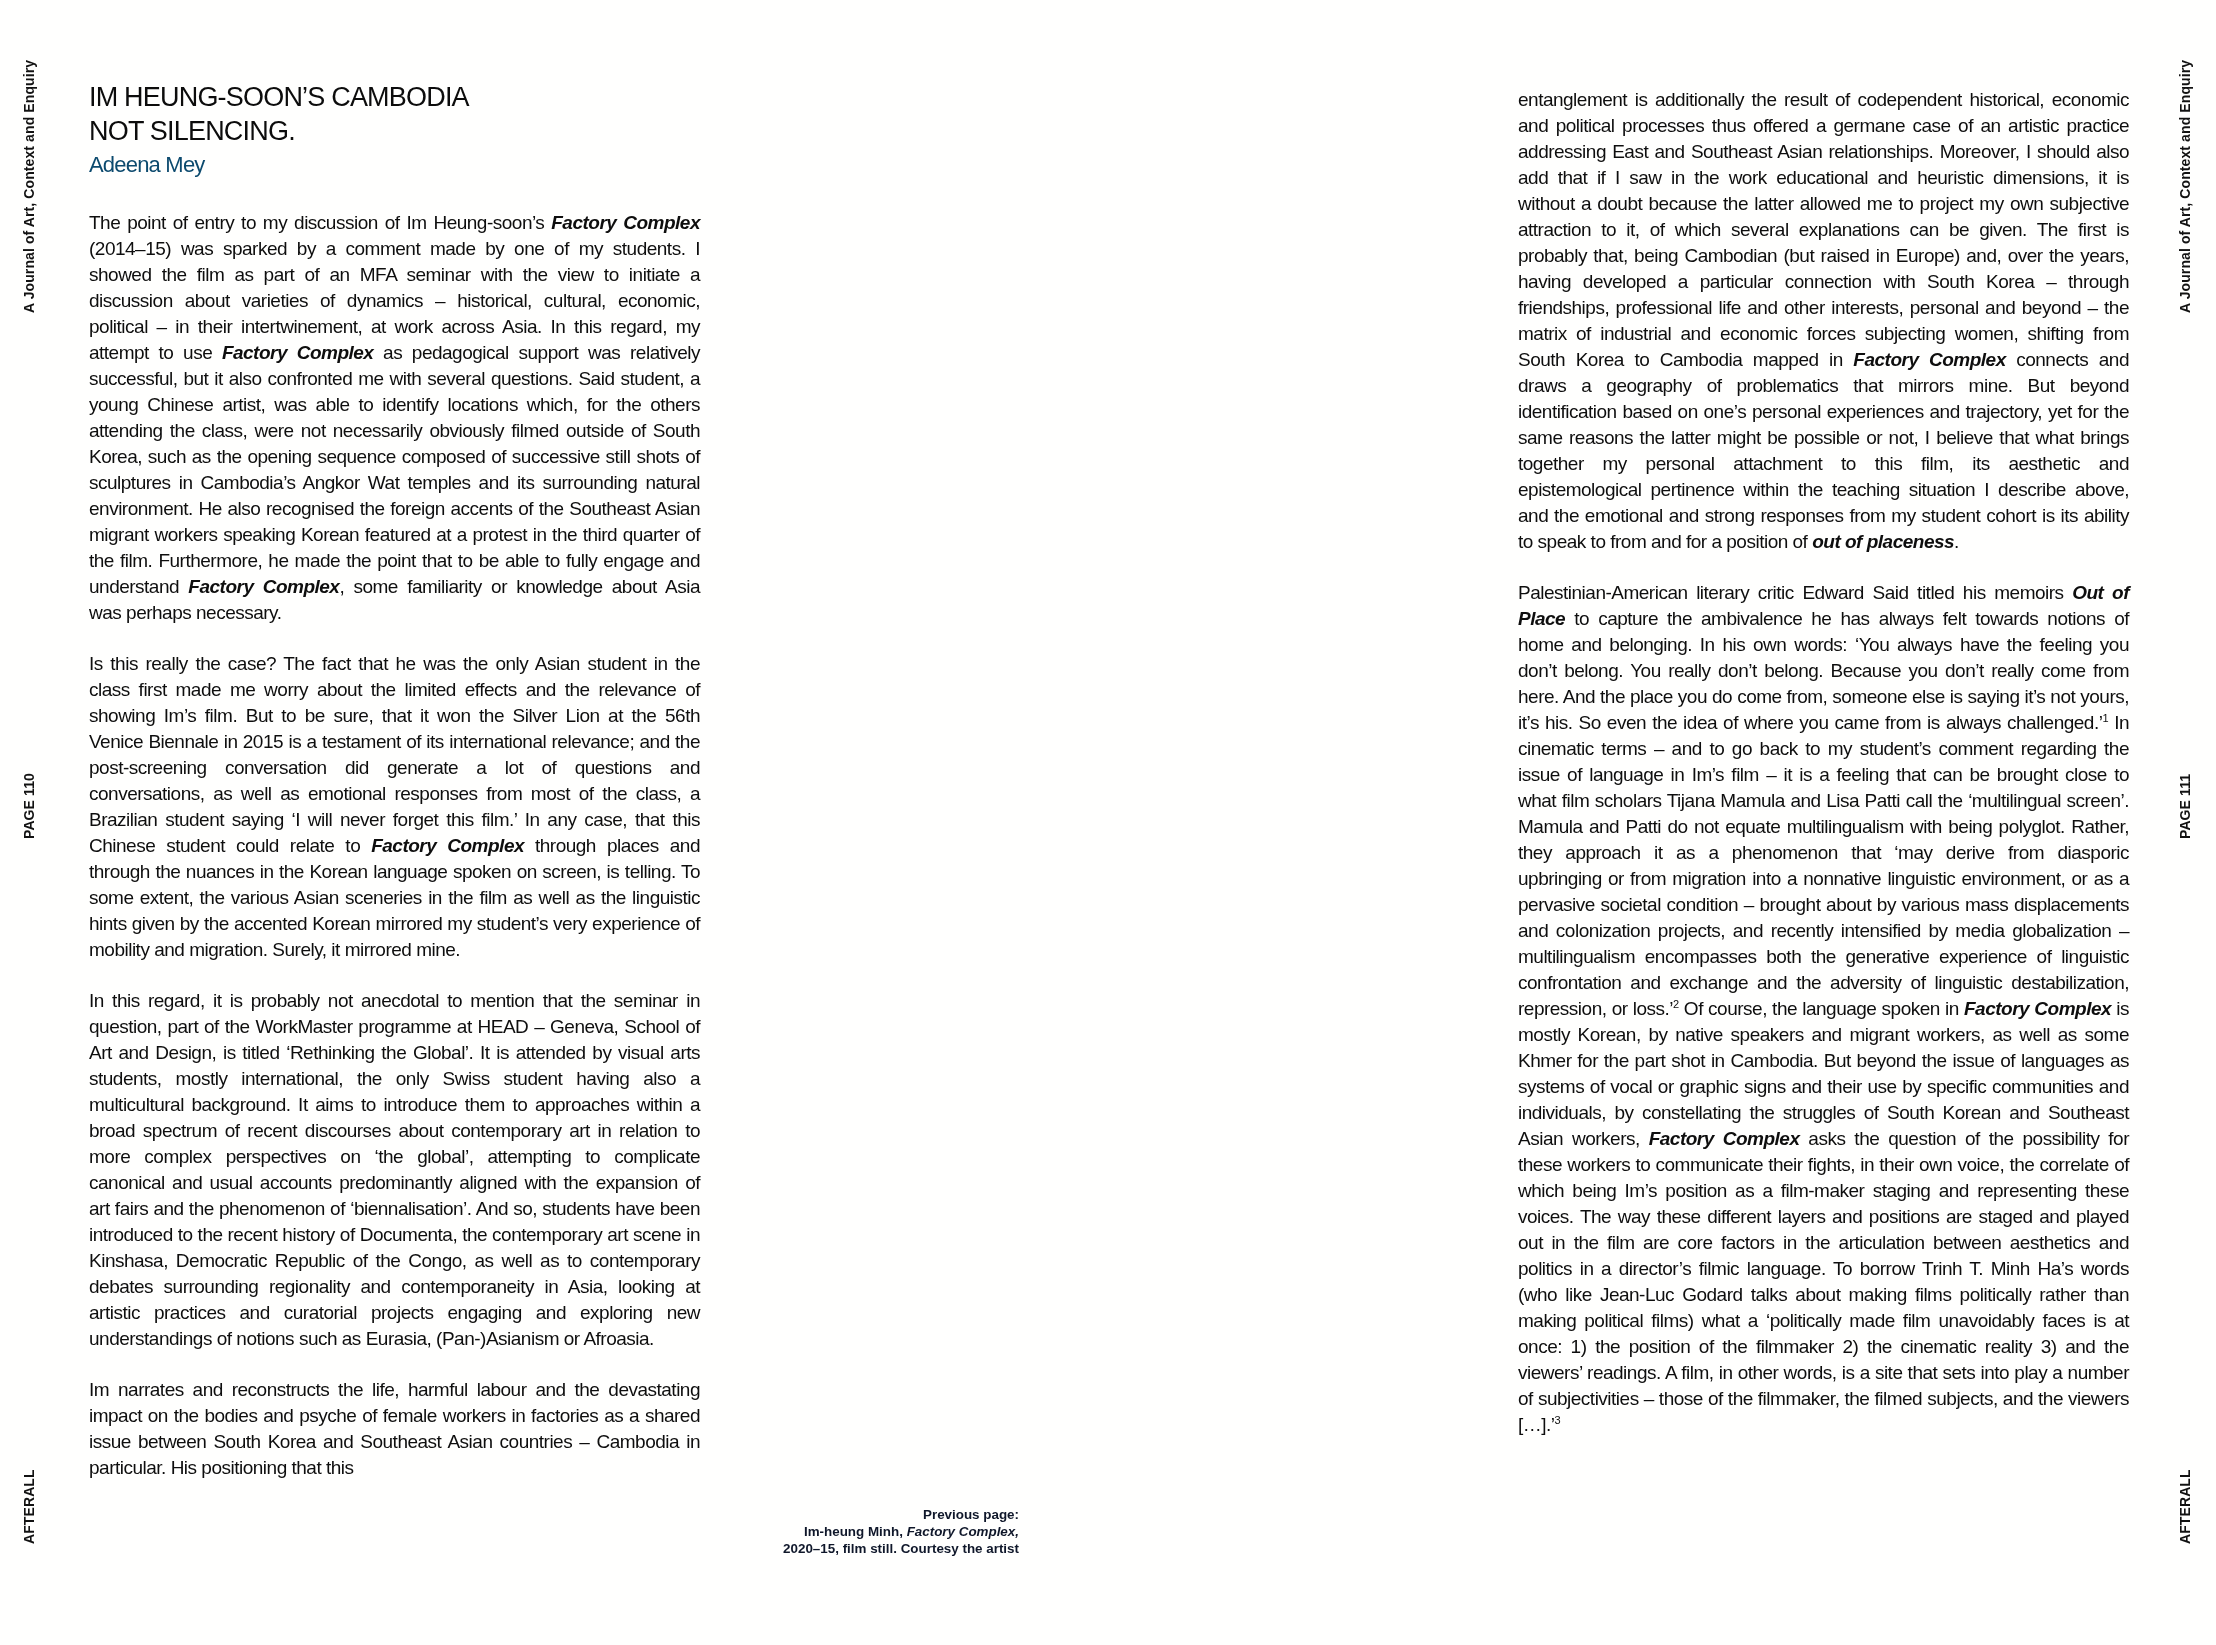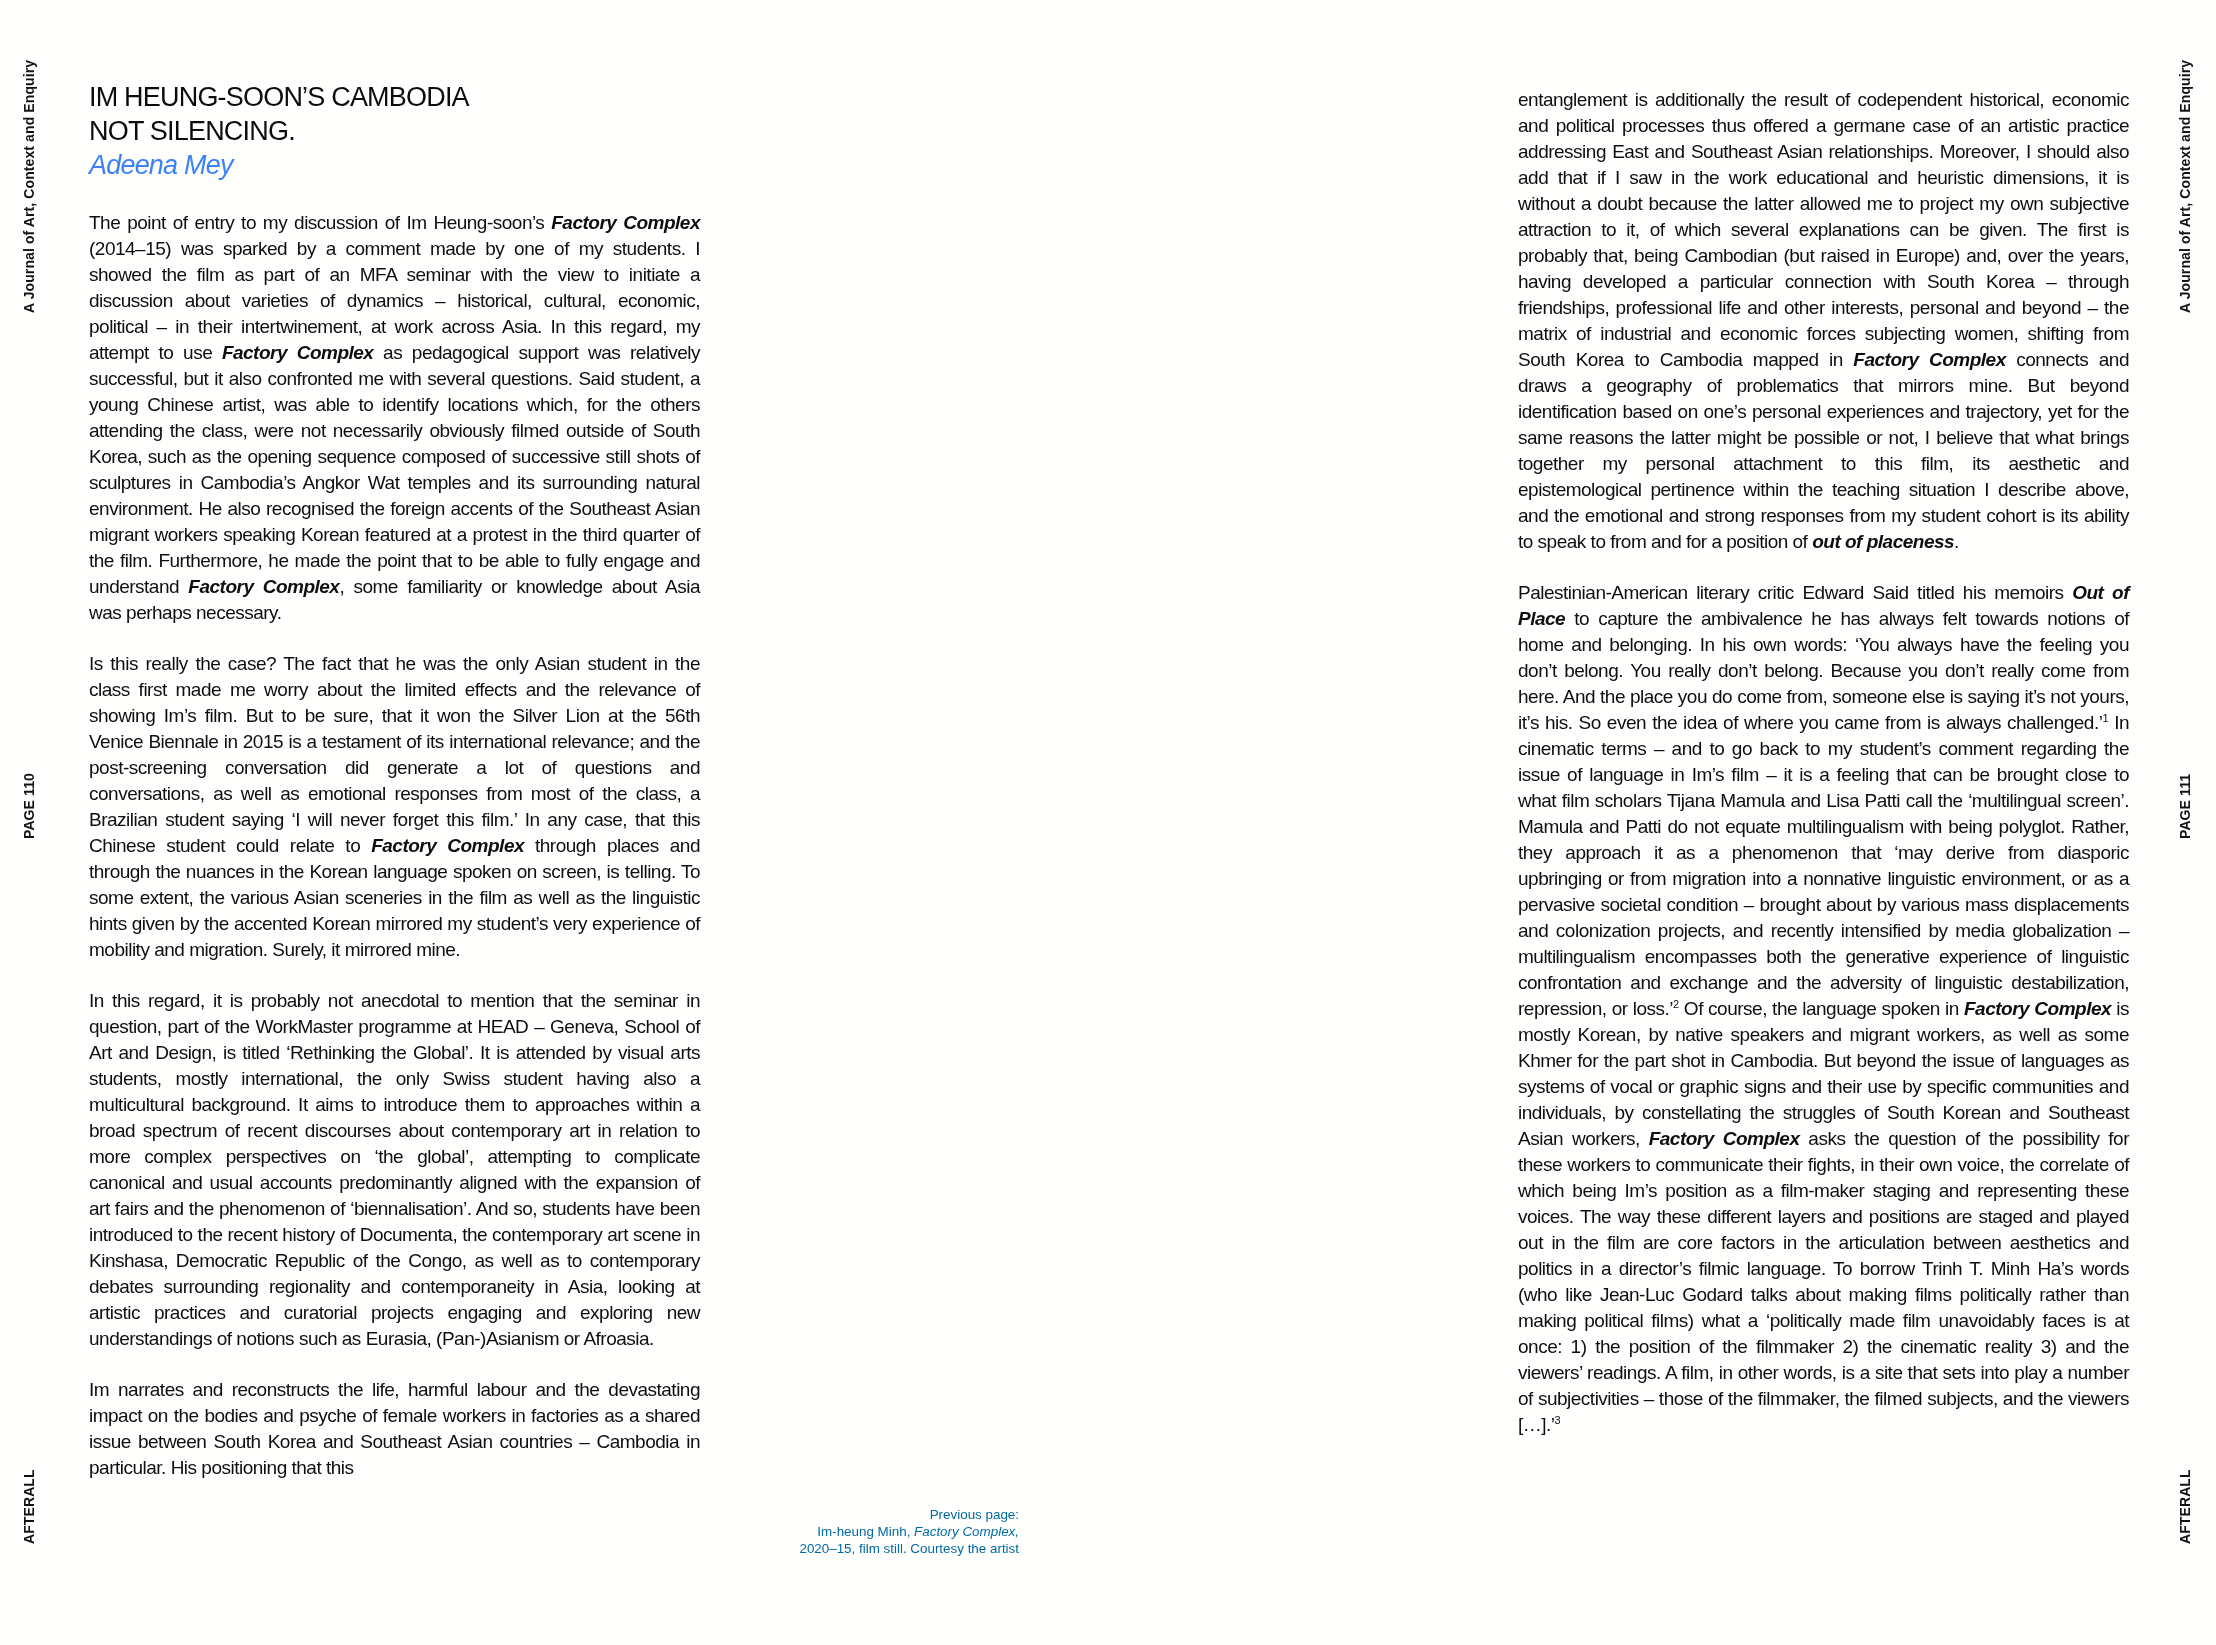--- a/index.html
+++ b/index.html
@@ -48,47 +48,46 @@
 
   .title-block { margin-bottom: 28px; text-align: left; }
   .title-line {
     font-size: 27px;
     line-height: 34px;
     letter-spacing: -0.8px;
     font-weight: normal;
     color: #0c0c0c;
   }
   .author-line {
-    font-size: 27px;
+    font-size: 22px;
     line-height: 34px;
     letter-spacing: -0.8px;
-    color: #3b82f6;
-    font-style: italic;
+    color: #0c4a6e;
   }
   .para { margin: 0 0 25px 0; }
   .para:last-child { margin-bottom: 0; }
   .para em { font-style: italic; font-weight: bold; }
   .para sup {
     font-size: 0.58em;
     vertical-align: super;
     line-height: 0;
   }
 
   
   .caption {
     position: absolute;
     top: 1506px;
     left: 709px;
     width: 310px;
     text-align: right;
-    font-weight: normal;
+    font-weight: bold;
     font-size: 13.4px;
     line-height: 17px;
     letter-spacing: 0;
-    color: #0369a1;
+    color: #0f172a;
   }
   .caption em { font-style: italic; }
 </style>
 </head>
 <body>
 
 <div class="page">
 
   <div class="vtext vt-left vt-top">A Journal of Art, Context and Enquiry</div>
   <div class="vtext vt-left vt-mid">PAGE 110</div>

